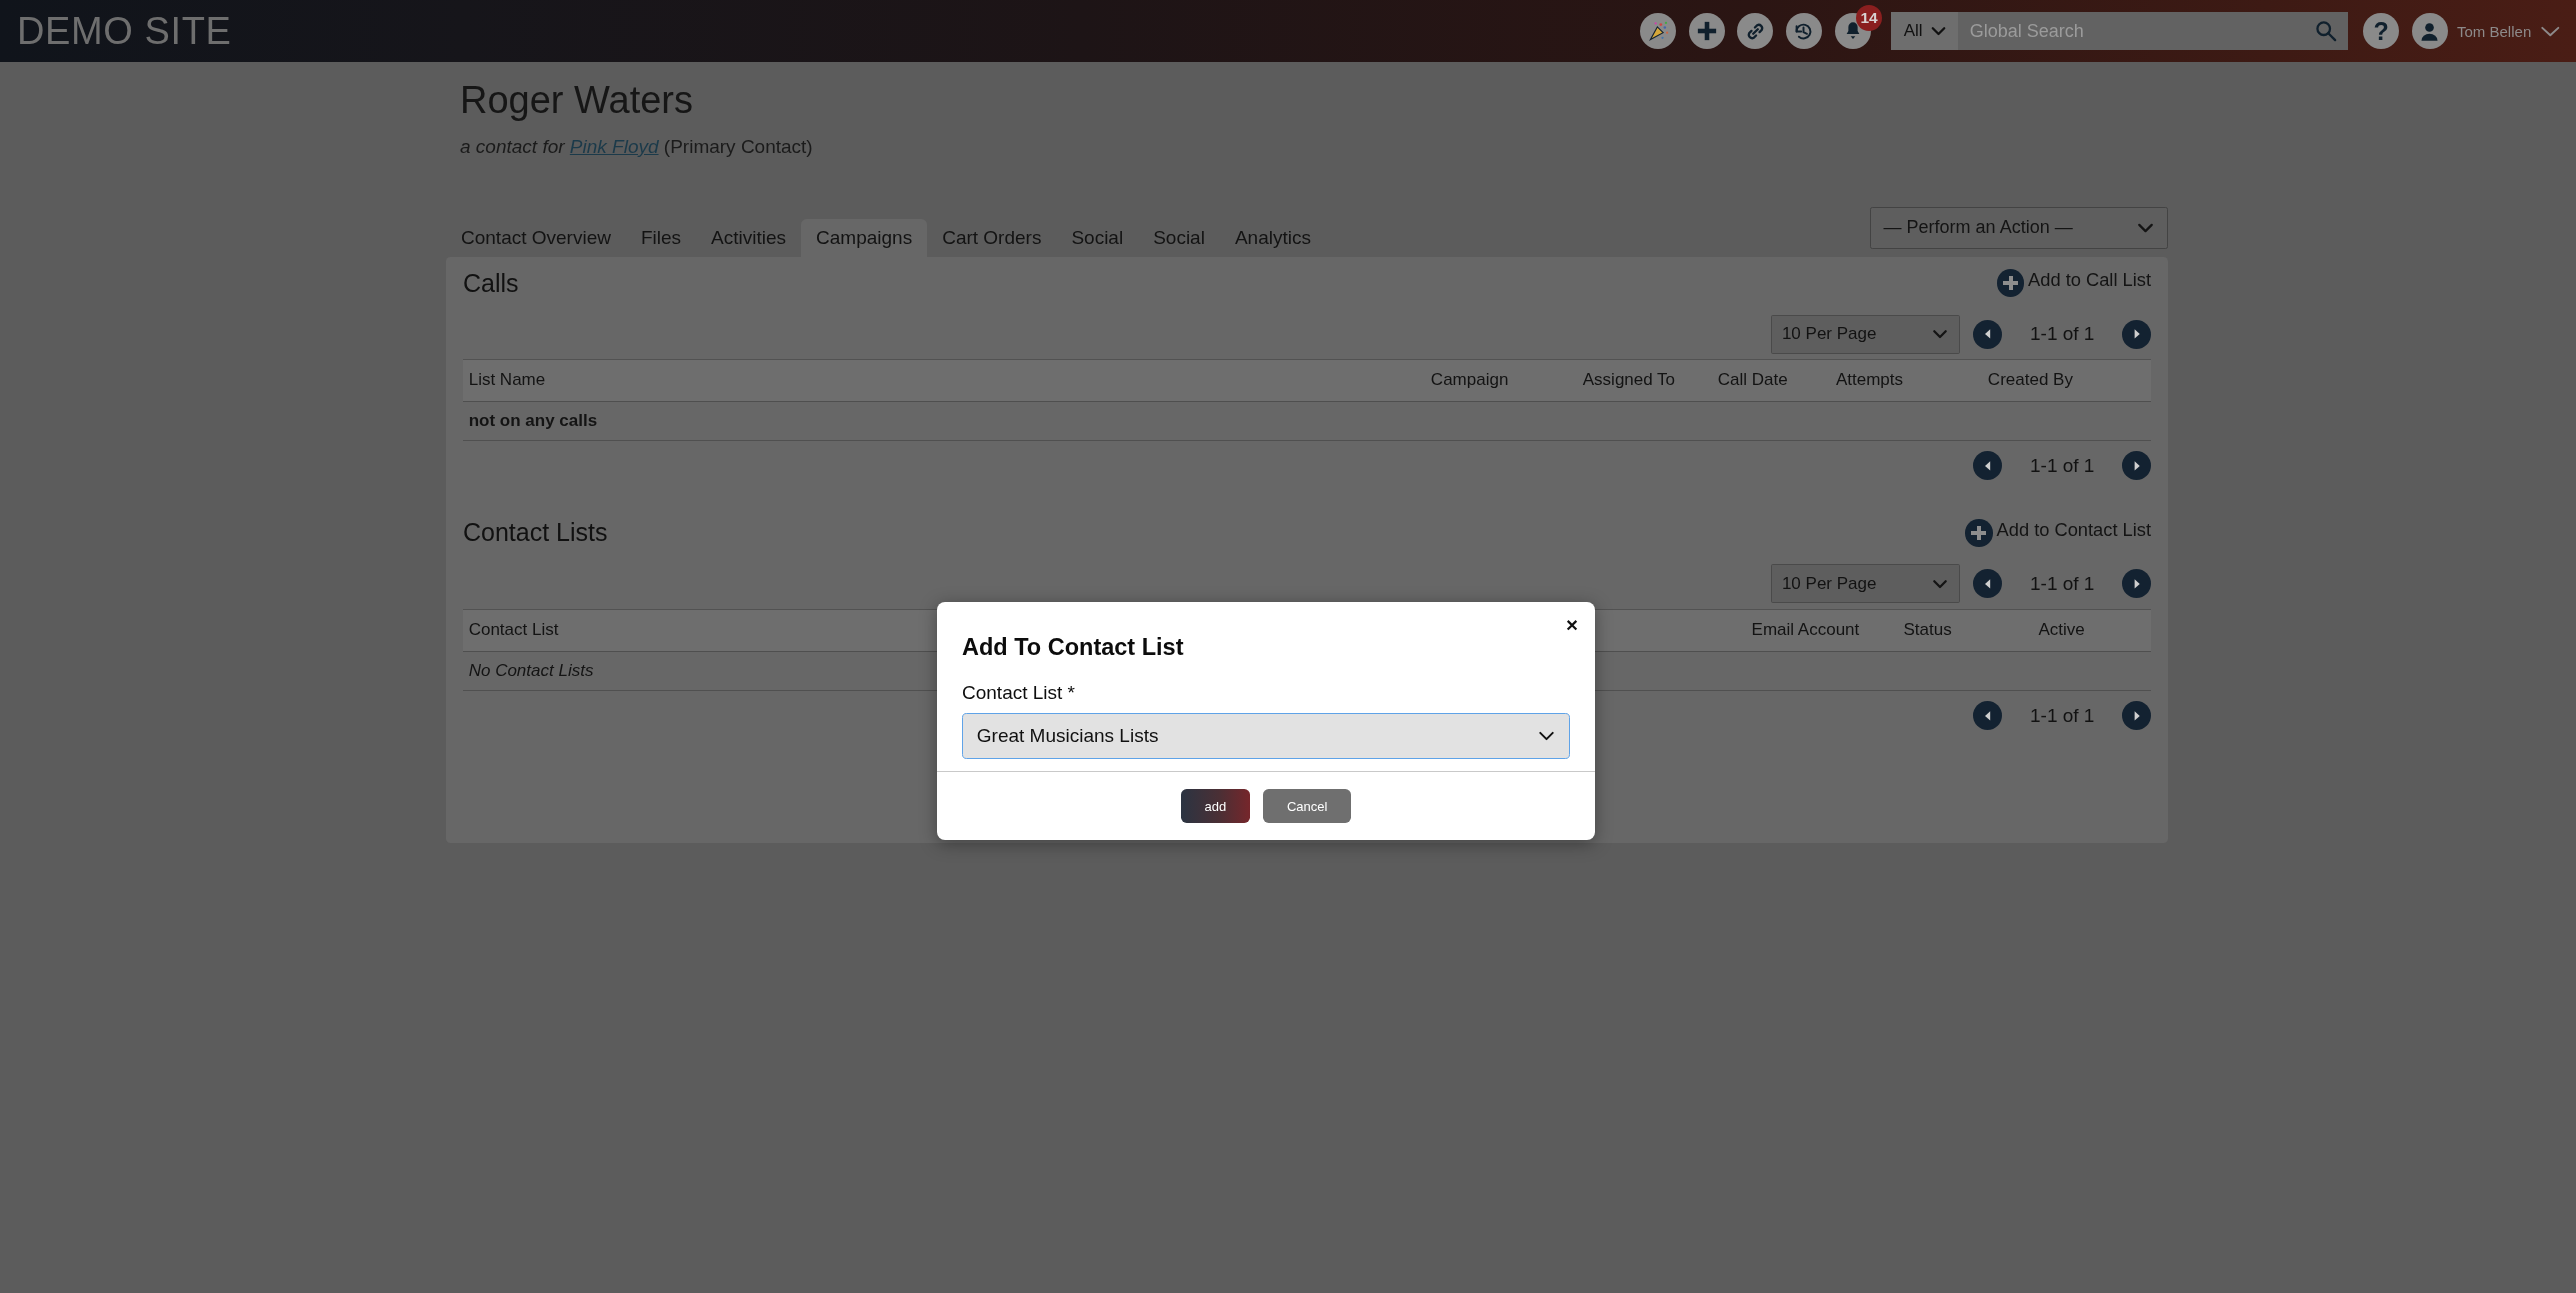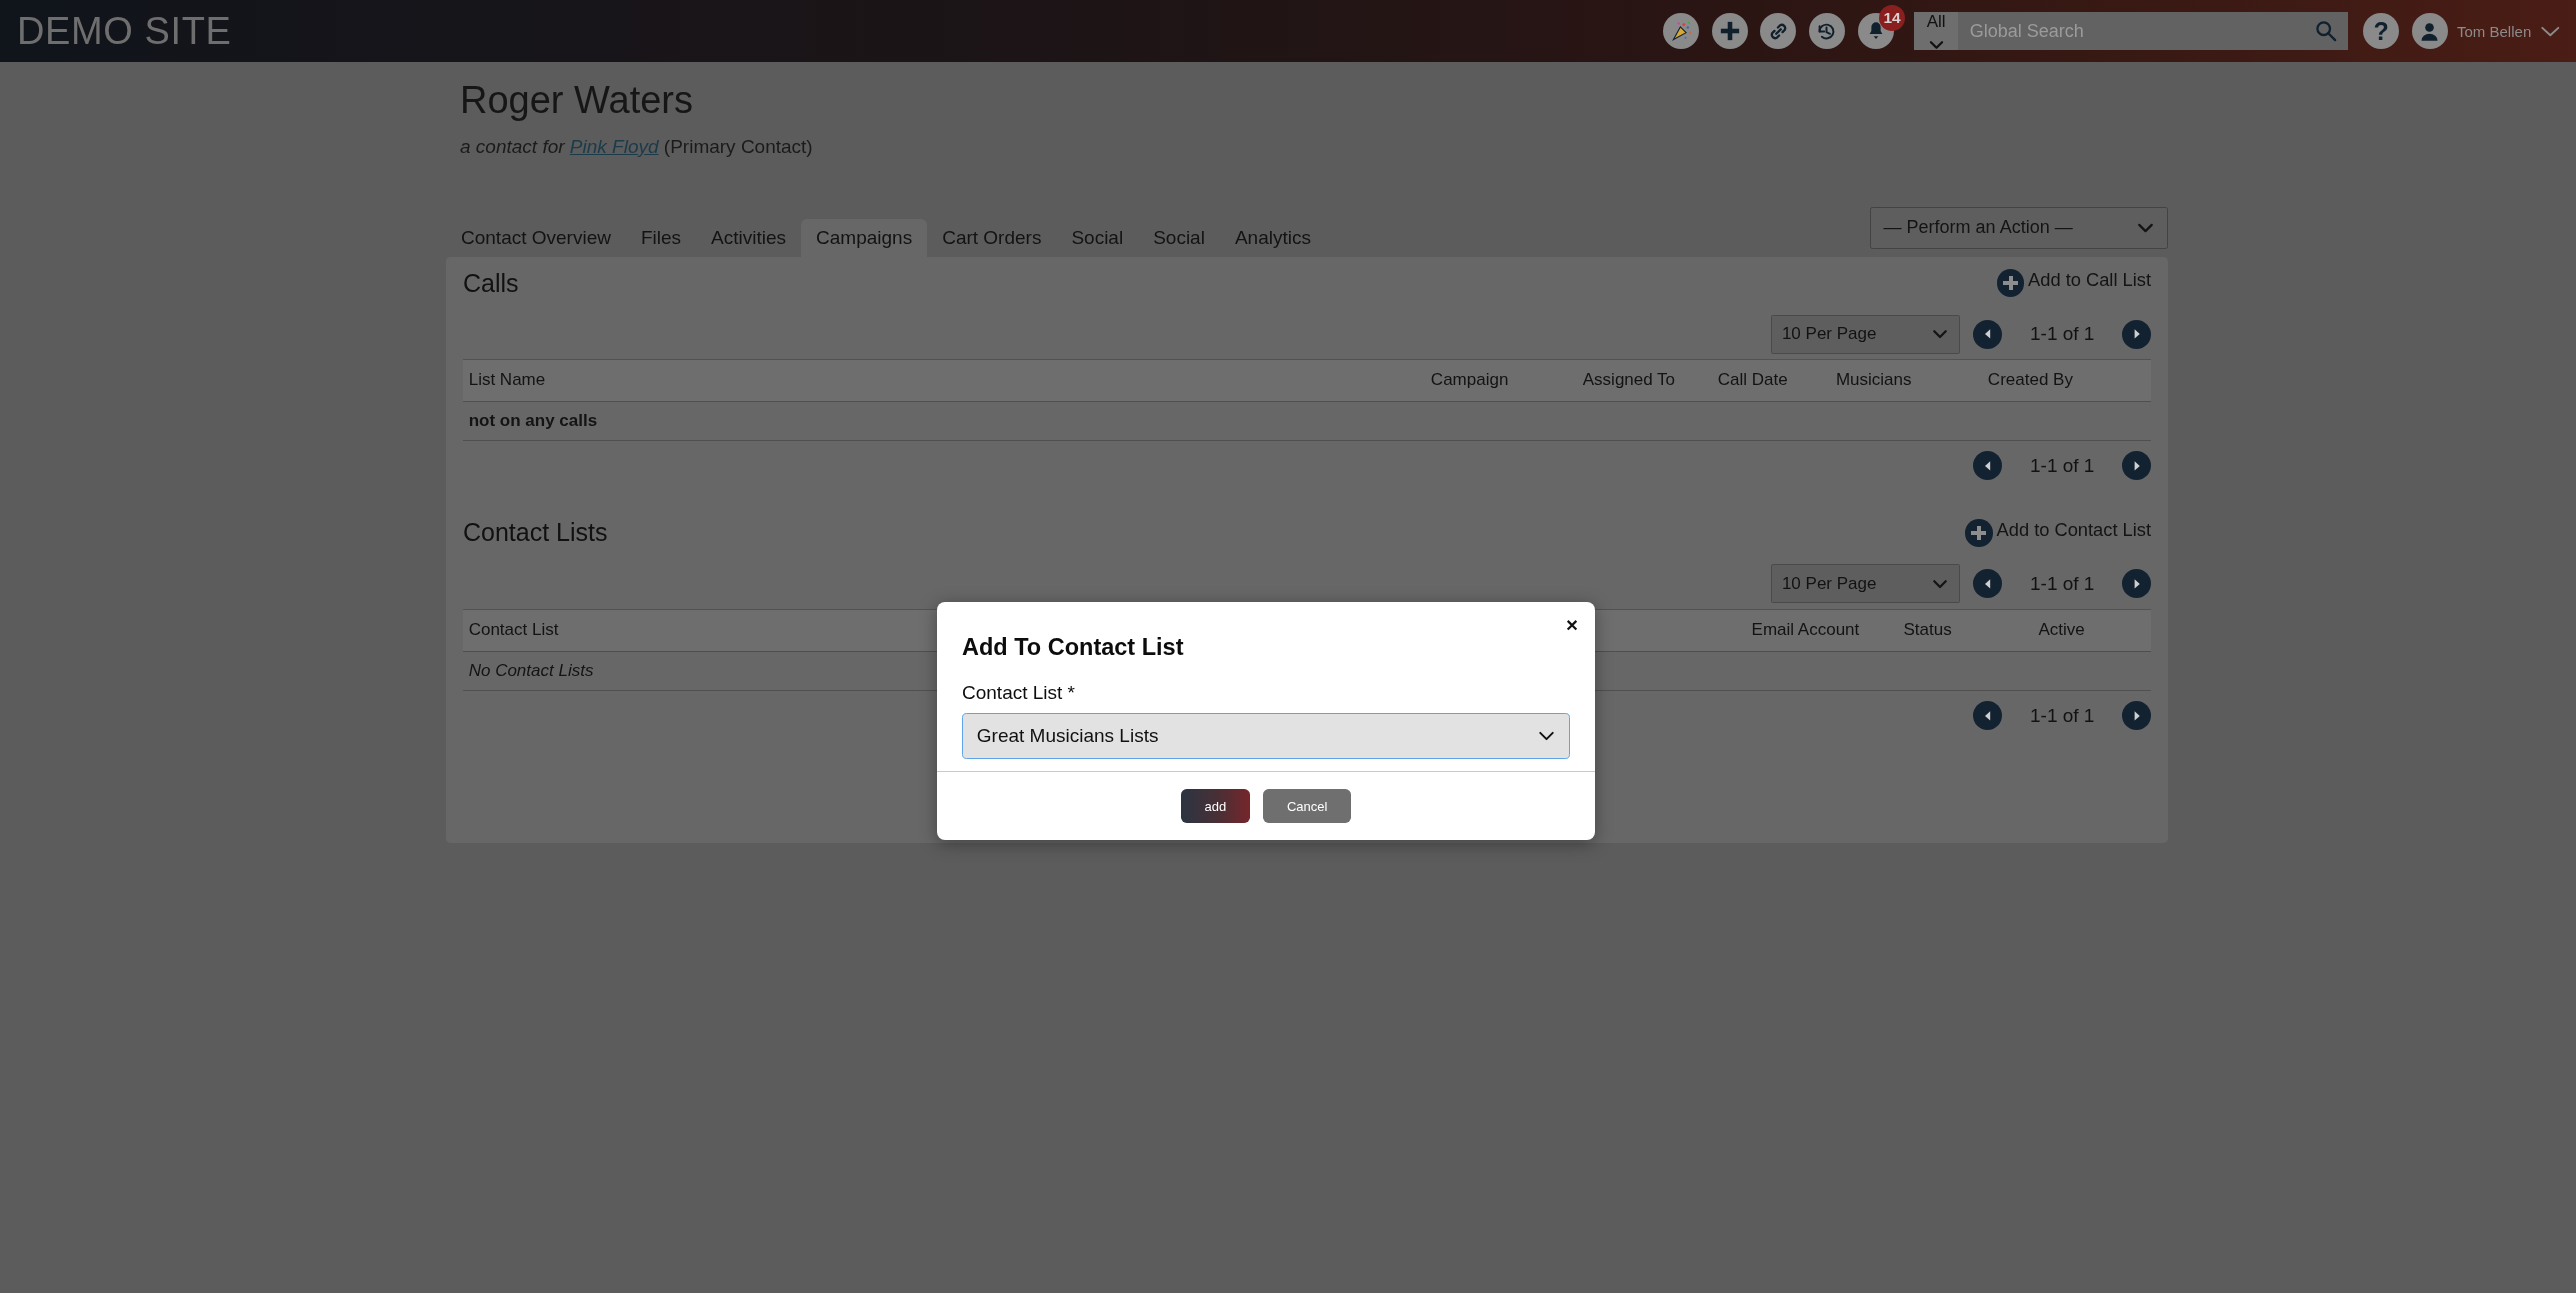--- a/index.html
+++ b/index.html
@@ -42,21 +42,21 @@
     display: flex; align-items: center; justify-content: center;
     padding: 0 3.4px;
   }
   .search-wrap {
     display: flex; align-items: center; height: 38px;
     margin-left: 8px; margin-right: 15px;
   }
   .search-scope {
     background: #6e6e6e; height: 38px;
     display: flex; align-items: center; gap: 8px;
-    padding: 0 12.6px; color: #111; font-size: 17px; flex-direction: column;
+    padding: 0 12.6px; color: #111; font-size: 17px;
   }
   .search-field {
     background: #626262; height: 38px; width: 390px;
     display: flex; align-items: center;
     padding: 0 11.5px; position: relative;
   }
   .search-field span { color: #9b9b9b; font-size: 18px; }
   .search-mag { position: absolute; right: 10.3px; top: 50%; transform: translateY(-50%); }
   .user-chunk { display: flex; align-items: center; gap: 9.2px; }
   .user-name { color: #8d8a8a; font-size: 15px; white-space: nowrap; }
@@ -334,21 +334,21 @@
   </div>
 
   <div class="tbl-wrap">
     <table>
       <thead>
         <tr>
           <th style="width:57%">List Name</th>
           <th style="width:9%">Campaign</th>
           <th style="width:8%">Assigned To</th>
           <th style="width:7%">Call Date</th>
-          <th style="width:9%">Musicians</th>
+          <th style="width:9%">Attempts</th>
           <th style="width:10%">Created By</th>
         </tr>
       </thead>
       <tbody>
         <tr>
           <td class="empty" colspan="6">not on any calls</td>
         </tr>
       </tbody>
     </table>
   </div>

